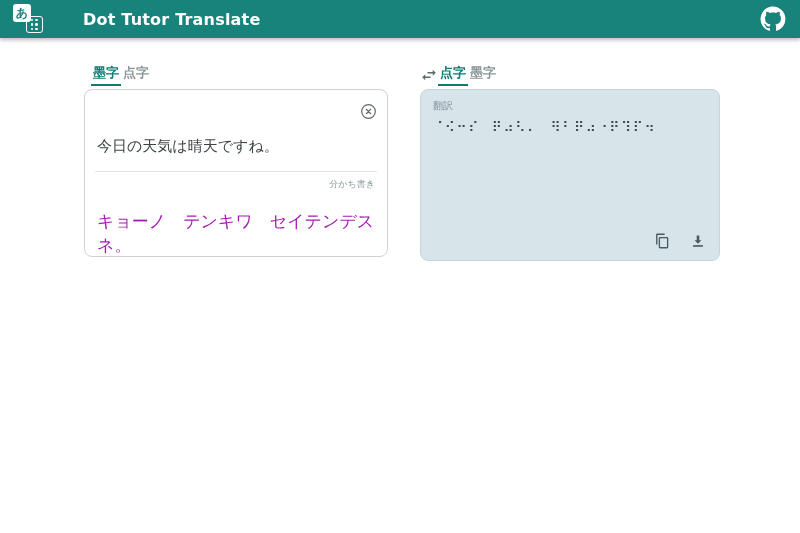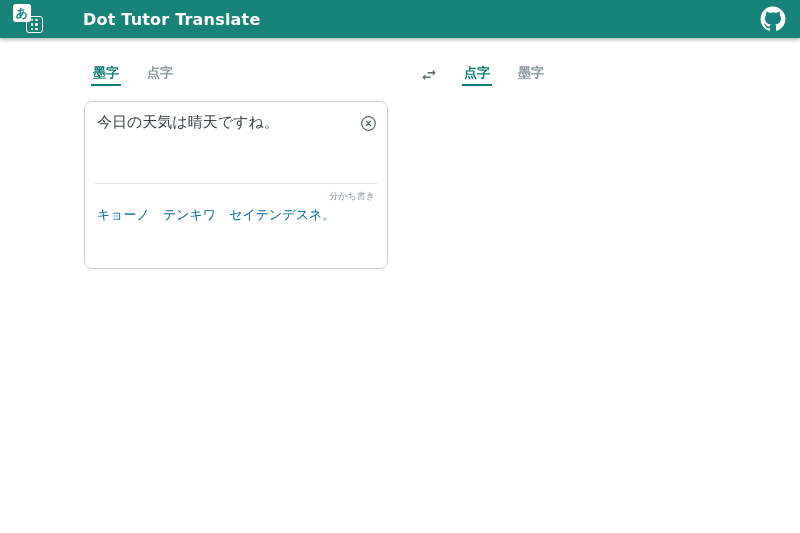--- a/index.html
+++ b/index.html
@@ -21,40 +21,40 @@
   .app-title { color:#ffffff; font-size:16px; font-weight:bold; letter-spacing:.2px;margin-left:28px; }
   .github-btn { margin-left:auto; background:none; border:none; cursor:pointer;
                 width:28px; height:28px; display:flex; align-items:center; justify-content:center; color:#fff; }
   .github-btn svg { width:26px; height:26px; }
 
   
   .main { display:flex; gap:32px; padding:27px 0 0 84px; }
   .col-left { width:304px; }
   .col-right { width:300px; }
 
-  .tabs { display:flex; align-items:flex-end; gap:24px; height:21px; margin-bottom:15px; padding-left:7px; }
+  .tabs { display:flex; align-items:flex-end; gap:0; height:21px; margin-bottom:3px; padding-left:7px; }
   .tab { font-size:13px; font-weight:bold; color:#8b989b; padding:0 2px 3px;
          border-bottom:2px solid transparent; cursor:pointer; line-height:1.2; }
   .tab.active { color:#0e7c72; border-bottom-color:#0e7c72; }
   .swap-btn { background:none; border:none; cursor:pointer; color:#5c6b6e;
               width:18px; height:18px; padding:0; margin:0 0 2px -7px; }
   .swap-btn svg { width:18px; height:18px; }
 
   
   .input-panel { height:168px; background:#fff; border:1px solid #cdd2d4; border-radius:8px;
                  display:flex; flex-direction:column; }
   .input-top { flex:0 0 81px; padding:10px 9px 0 12px; display:flex; align-items:flex-start; }
-  .input-text { flex:1; font-size:15px; color:#3b4346; line-height:1.45; outline:none; }
+  .input-text { flex:1; font-size:15px; color:#3b4346; line-height:1.45; outline:none;margin-top:36px; }
   .clear-btn { background:none; border:none; cursor:pointer; color:#5f6b6e;
                width:20px; height:20px; padding:0; margin-top:2px; flex:0 0 auto; }
   .clear-btn svg { width:19px; height:19px; }
   .divider { border-top:1px solid #e3e6e7; margin:0 10px; }
   .input-bottom { padding:6px 12px; }
   .seg-label { font-size:9px; color:#8a969c;text-align:right; }
-  .seg-text { font-size:13px; color:#0369a1; margin-top:3px; line-height:1.4; }
+  .seg-text { font-size:17px; color:#a21caf; margin-top:19px; line-height:1.4; }
 
   
   .output-panel { height:172px; background:#d7e5ea; border:1px solid #c4d6dc; border-radius:8px;
                   padding:9px 12px 10px; display:flex; flex-direction:column; }
   .output-label { font-size:10px; color:#84929a; }
   .braille { font-size:14px; color:#3f4a4e; margin-top:5px; letter-spacing:1.5px; line-height:1.4; }
   .output-actions { margin-top:auto; display:flex; justify-content:flex-end; align-items:center; gap:18px; }
   .action-btn { background:none; border:none; cursor:pointer; color:#4a5a61; padding:0;
                 width:18px; height:18px; display:flex; align-items:center; justify-content:center; }
   .action-btn svg { width:18px; height:18px; }
@@ -112,15 +112,33 @@
   <section class="col-right">
     <div class="tabs">
       <button class="swap-btn" aria-label="swap">
         <svg viewBox="0 0 24 24" fill="currentColor">
           <path d="M6.99 11L3 15l3.99 4v-3H14v-2H6.99v-3zM21 9l-3.99-4v3H10v2h7.01v3L21 9z"></path>
         </svg>
       </button>
       <div class="tab active">点字</div>
       <div class="tab">墨字</div>
     </div>
+    <div class="output-panel">
+      <div class="output-label">翻訳</div>
+      <div class="braille">⠈⠪⠒⠎⠀⠟⠴⠣⠄⠀⠻⠃⠟⠴⠐⠟⠹⠏⠲</div>
+      <div class="output-actions">
+        <button class="action-btn" aria-label="copy">
+          <svg viewBox="0 0 24 24" fill="none" stroke="currentColor" stroke-width="1.8" stroke-linejoin="round">
+            <rect x="8.5" y="7.5" width="11" height="13.5" rx="1"></rect>
+            <path d="M5 16.5V3.8A.8.8 0 015.8 3H15.5"></path>
+          </svg>
+        </button>
+        <button class="action-btn" aria-label="download">
+          <svg viewBox="0 0 24 24" fill="currentColor">
+            <path d="M12 15.5l-4.6-4.6h2.9V4.5h3.4v6.4h2.9L12 15.5z"></path>
+            <rect x="5.5" y="17.5" width="13" height="2.2"></rect>
+          </svg>
+        </button>
+      </div>
+    </div>
   </section>
 
 </main>
 
 </body></html>

